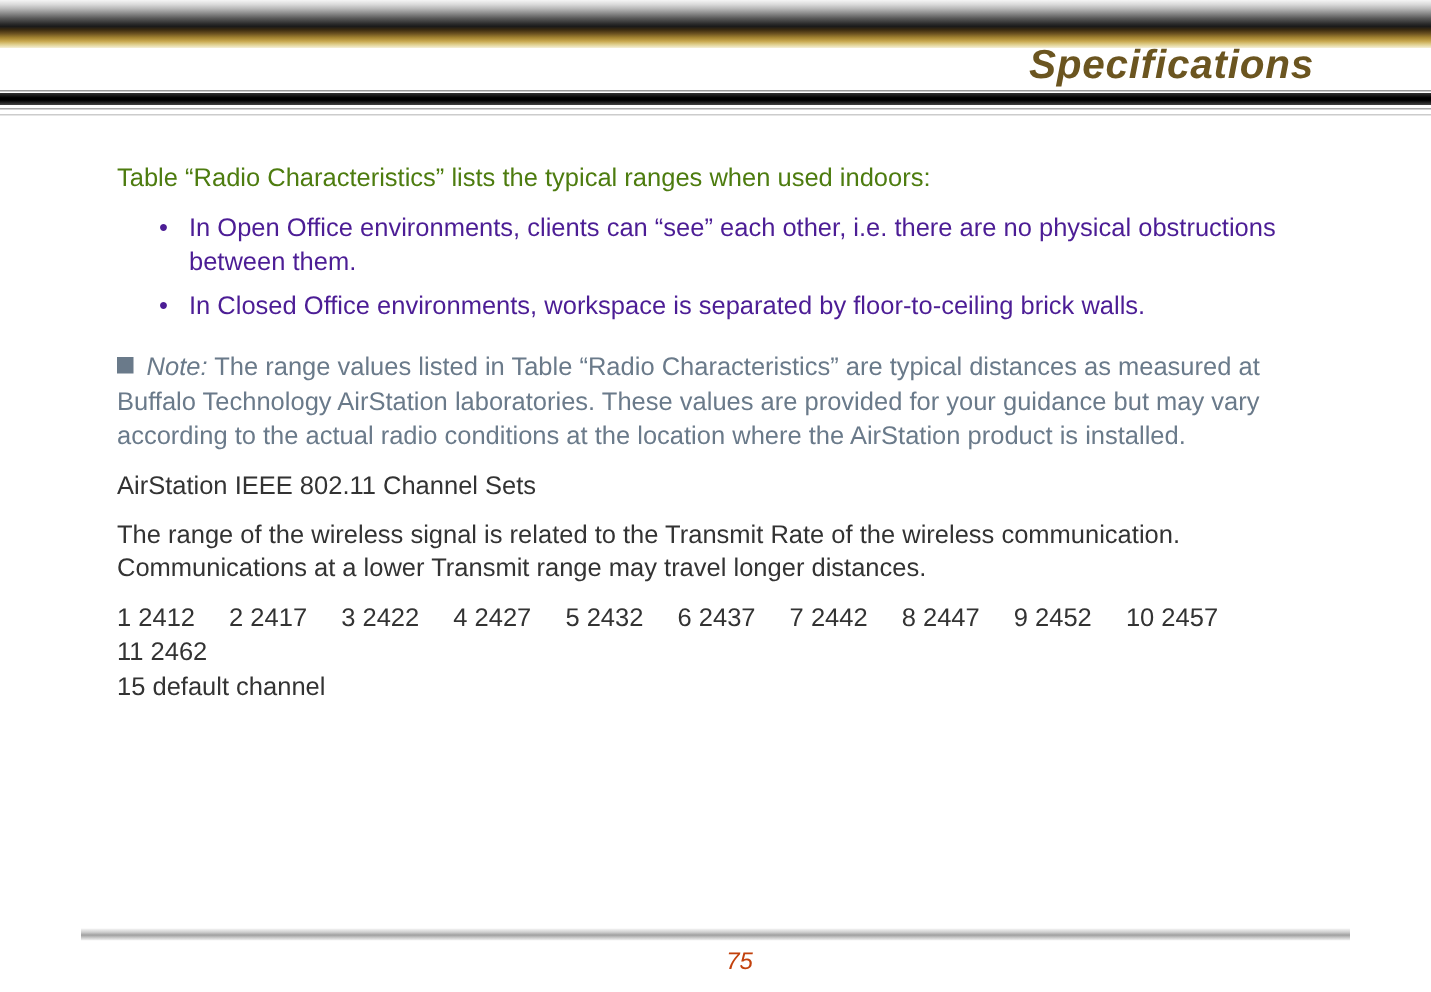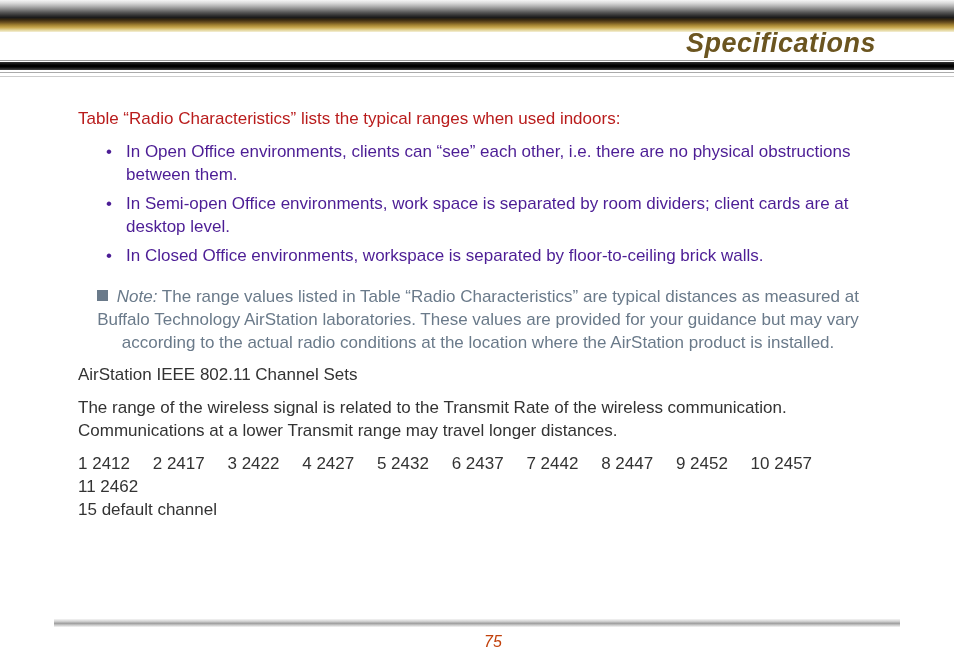--- a/index.html
+++ b/index.html
@@ -76,25 +76,25 @@
   .content {
     position: absolute;
     top: 108px;
     left: 78px;
     width: 800px;
     color: #333;
     font-size: 17px;
     line-height: 1.35;
   }
   .content p { margin-bottom: 10px; }
-  .intro { color: #b91c1c; }
+  .intro { color: #4d7c0f; }
   .bullets { margin: 6px 0 16px 28px; }
   .bullets li { list-style: none; position: relative; padding-left: 20px; margin-bottom: 6px; color: #4c1d95; }
   .bullets li::before { content: "•"; position: absolute; left: 0; top: 0; }
-  .note-block { color: #6a7a8a; margin-top: 18px; margin-bottom: 10px; text-align: center; }
+  .note-block { color: #6a7a8a; margin-top: 18px; margin-bottom: 10px; }
   .note-square {
     display: inline-block;
     width: 11px;
     height: 11px;
     background: #6a7a8a;
     margin-right: 4px;
     vertical-align: baseline;
     position: relative;
     top: -1px;
   }
@@ -134,21 +134,20 @@
 <div class="header-title">Specifications</div>
 <div class="thin-line-top"></div>
 <div class="black-band"></div>
 <div class="thin-line-bottom1"></div>
 <div class="thin-line-bottom2"></div>
 
 <div class="content">
   <p class="intro">Table “Radio Characteristics” lists the typical ranges when used indoors:</p>
   <ul class="bullets">
     <li>In Open Office environments, clients can “see” each other, i.e. there are no physical obstructions between them.</li>
-    <li>In Semi-open Office environments, work space is separated by room dividers; client cards are at desktop level.</li>
     <li>In Closed Office environments, workspace is separated by floor-to-ceiling brick walls.</li>
   </ul>
   <p class="note-block">
     <span class="note-square"></span>
     <span class="note-label">Note:</span><span> The range values listed in Table “Radio Characteristics” are typical distances as measured at Buffalo Technology AirStation laboratories. These values are provided for your guidance but may vary according to the actual radio conditions at the location where the AirStation product is installed.</span>
   </p>
   <p>AirStation IEEE 802.11 Channel Sets</p>
   <p>The range of the wireless signal is related to the Transmit Rate of the wireless communication. Communications at a lower Transmit range may travel longer distances.</p>
   <p class="channel-line">
     <span class="channel-set">1 2412</span>

